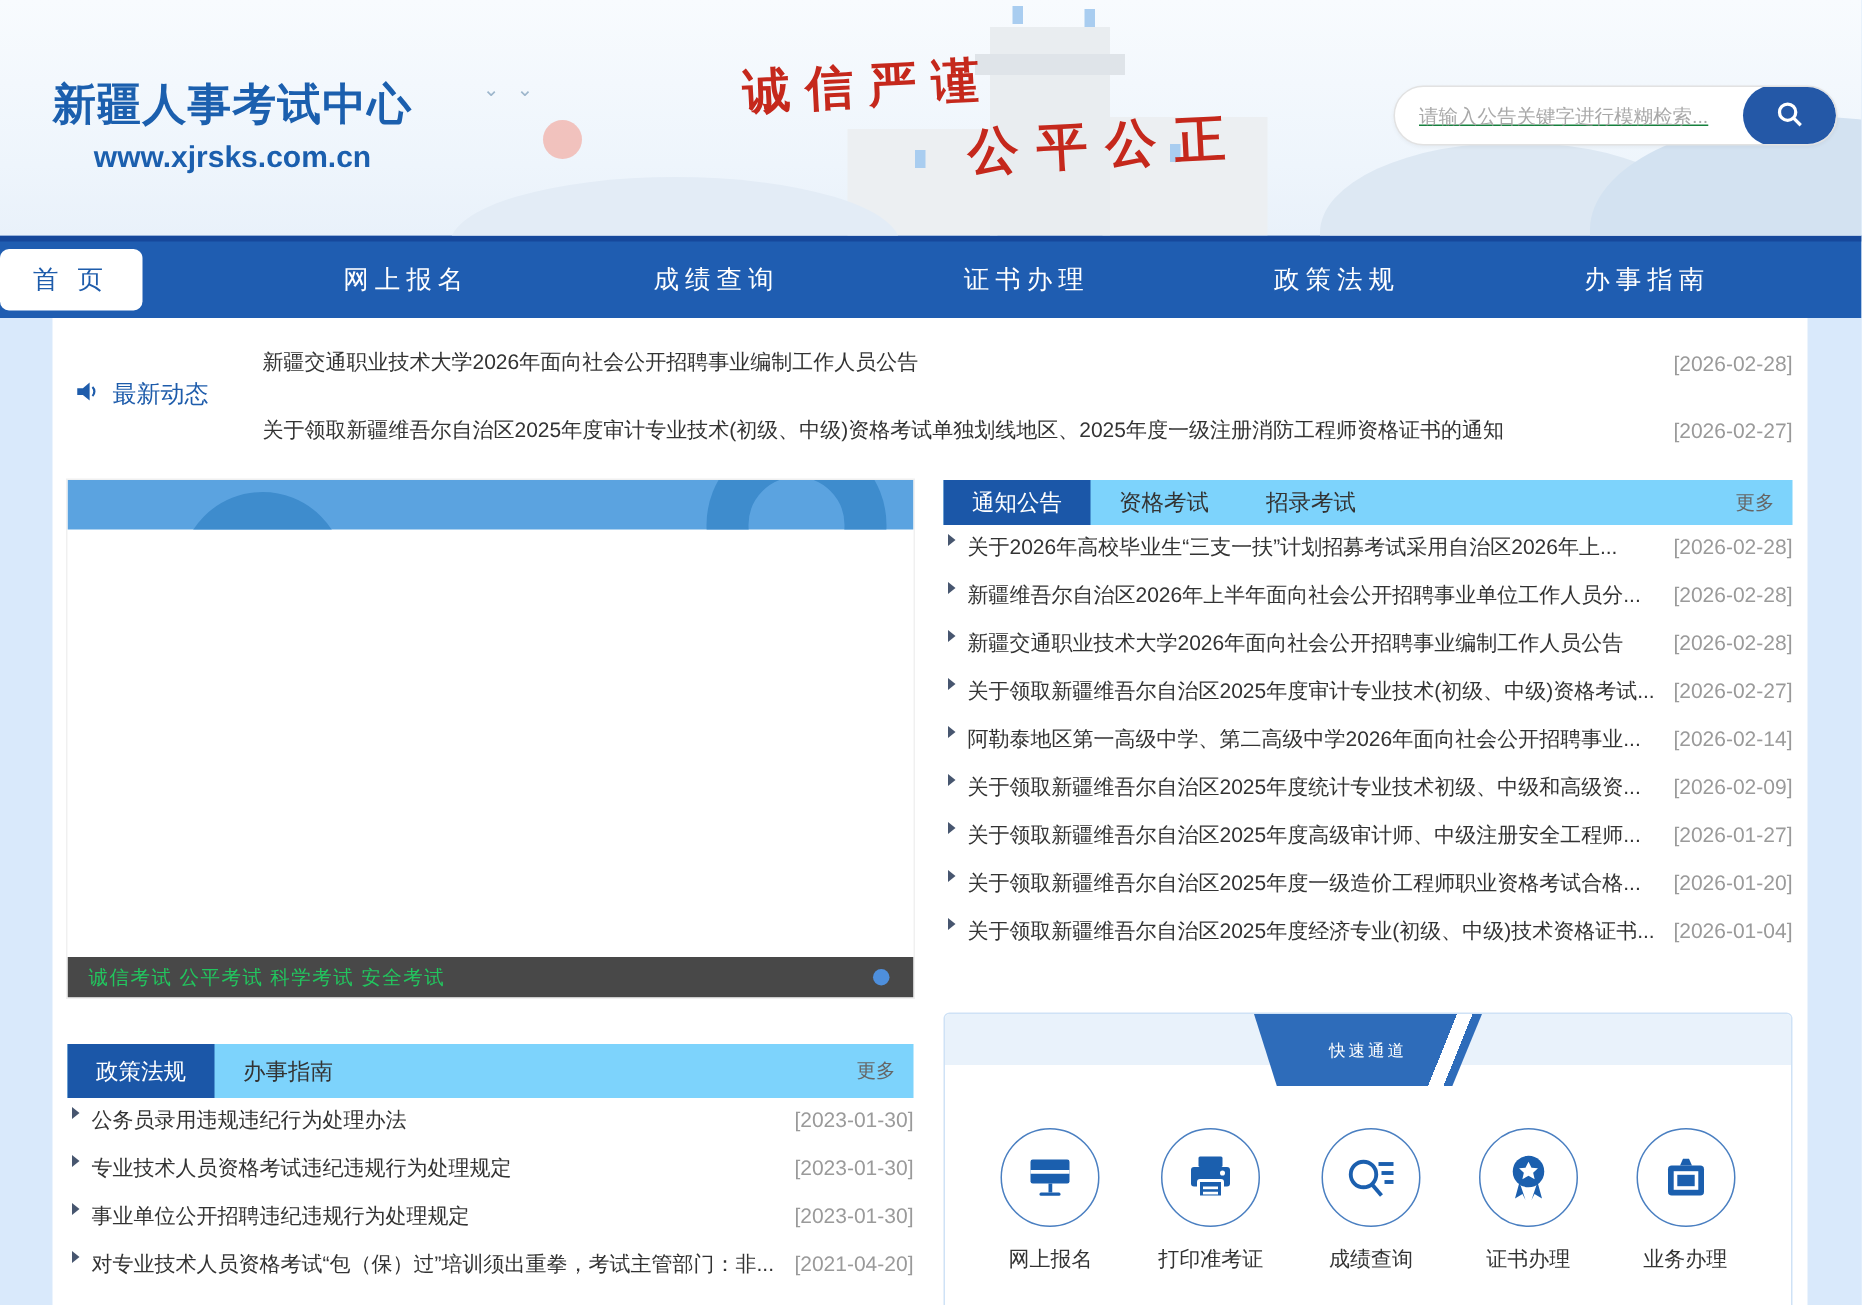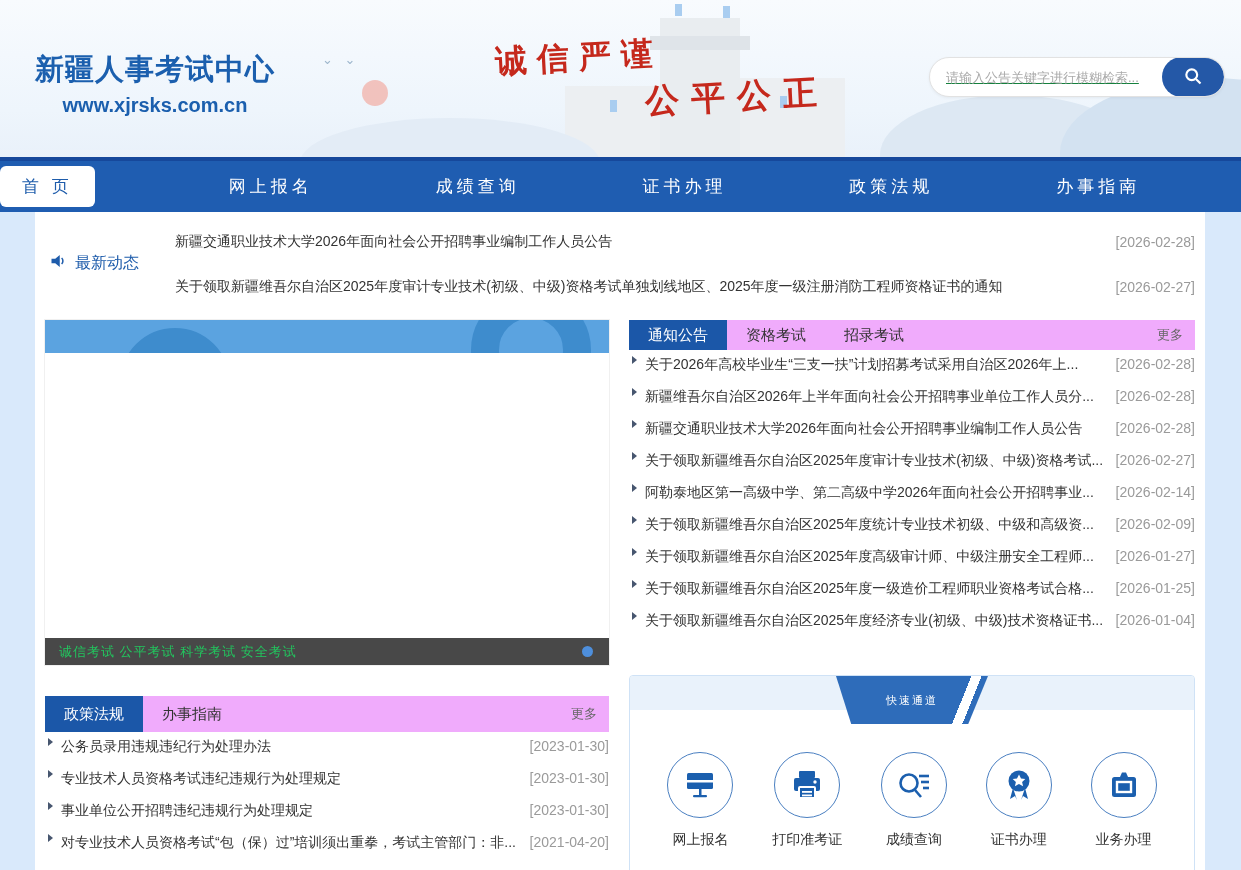--- a/index.html
+++ b/index.html
@@ -74,21 +74,21 @@
     border:26px solid #3e8ccd; background:transparent; }
   .car-circle2 { position:absolute; right:18px; top:-30px; width:120px; height:120px; border-radius:50%;
     border:28px solid #3e8ccd; }
   .car-caption { position:absolute; left:0; bottom:0; width:100%; height:27px;
     background:rgba(56,56,56,.92); color:#22c55e; font-size:13px; display:flex; align-items:center;
     padding:0 14px; letter-spacing:1px; }
   .car-dot { position:absolute; right:16px; bottom:8px; width:11px; height:11px; border-radius:50%;
     background:#4e8fdc; cursor:pointer; }
 
   
-  .tabbar { display:flex; align-items:stretch; background:#f0abfc; }
+  .tabbar { display:flex; align-items:stretch; background:#7dd3fc; }
   .tabbar.h30 { height:30px; } .tabbar.h36 { height:36px; }
   .tab { display:flex; align-items:center; padding:0 19px; font-size:15px; color:#333; cursor:pointer; }
   .tab.active { background:#1b57a8; color:#fff; }
   .more { margin-left:auto; display:flex; align-items:center; padding:0 12px; font-size:13px;
     color:#666; cursor:pointer; }
   .plist { padding-top:6px; }
   .plist .row { height:32px; display:flex; cursor:pointer; }
   .tri { width:0; height:0; border-left:5px solid #47566f; border-top:4px solid transparent;
     border-bottom:4px solid transparent; margin:0 8px 0 3px; flex:none; }
   .row-title { flex:1; font-size:14px; color:#333; white-space:nowrap; overflow:hidden;
@@ -279,21 +279,21 @@
             <span class="row-date">[2026-02-09]</span>
           </div>
           <div class="row">
             <span class="tri"></span>
             <span class="row-title">关于领取新疆维吾尔自治区2025年度高级审计师、中级注册安全工程师...</span>
             <span class="row-date">[2026-01-27]</span>
           </div>
           <div class="row">
             <span class="tri"></span>
             <span class="row-title">关于领取新疆维吾尔自治区2025年度一级造价工程师职业资格考试合格...</span>
-            <span class="row-date">[2026-01-25]</span>
+            <span class="row-date">[2026-01-20]</span>
           </div>
           <div class="row">
             <span class="tri"></span>
             <span class="row-title">关于领取新疆维吾尔自治区2025年度经济专业(初级、中级)技术资格证书...</span>
             <span class="row-date">[2026-01-04]</span>
           </div>
         </div>
       </div>
 
       <div class="quick-panel">

